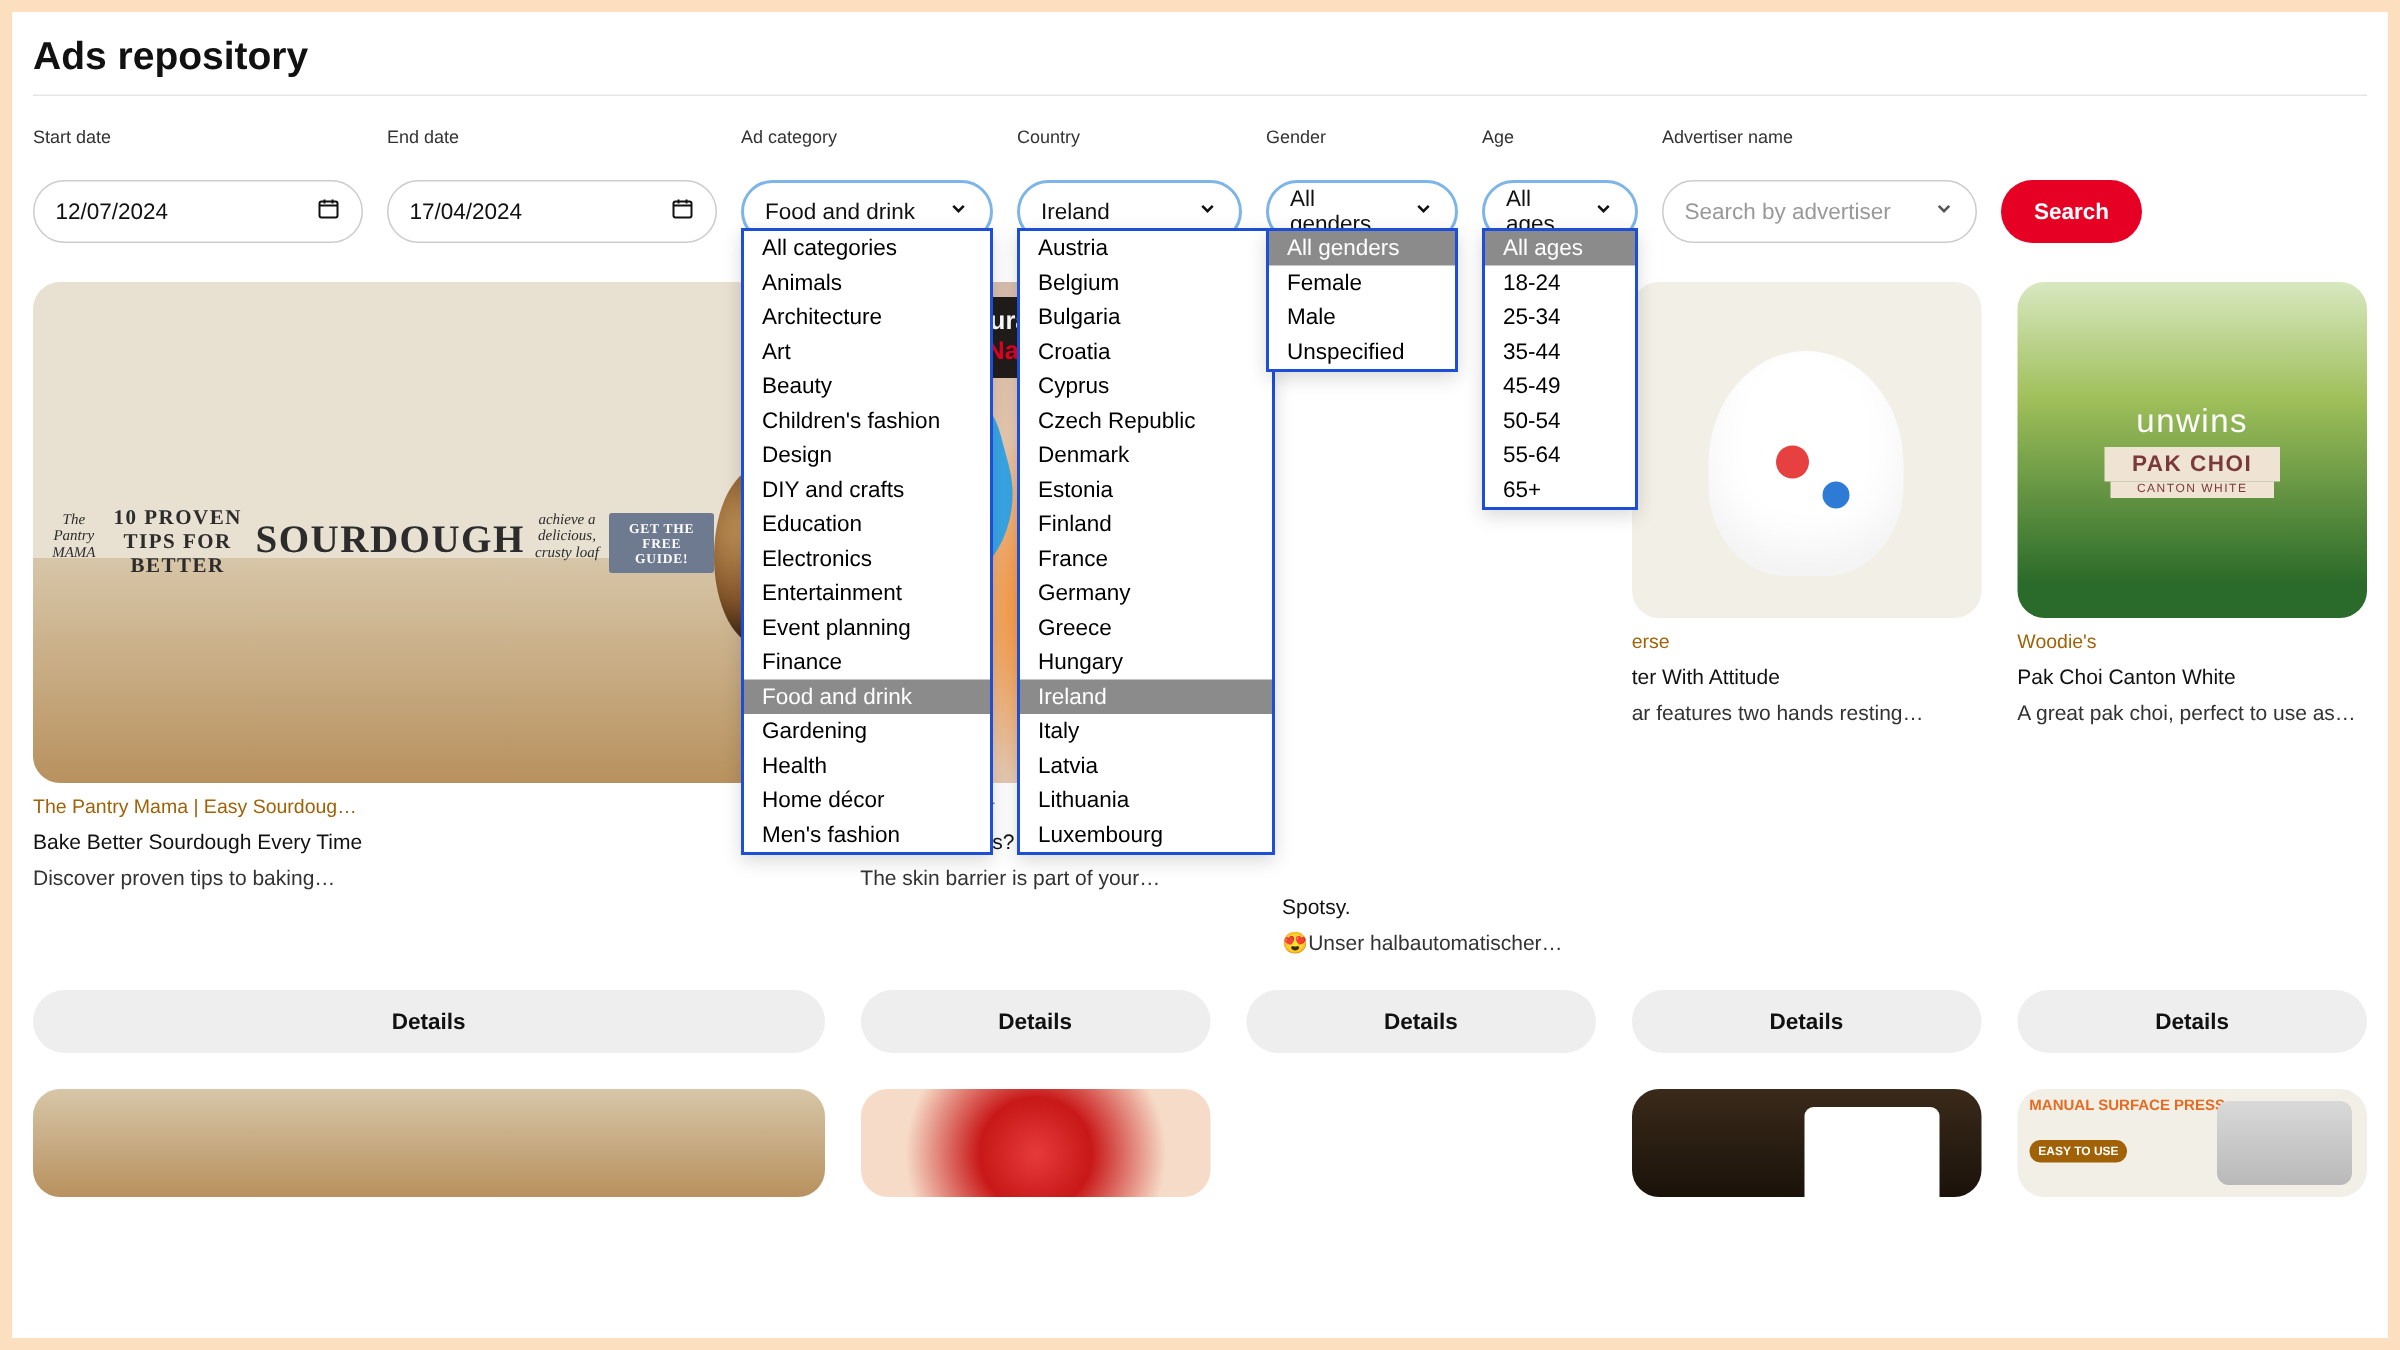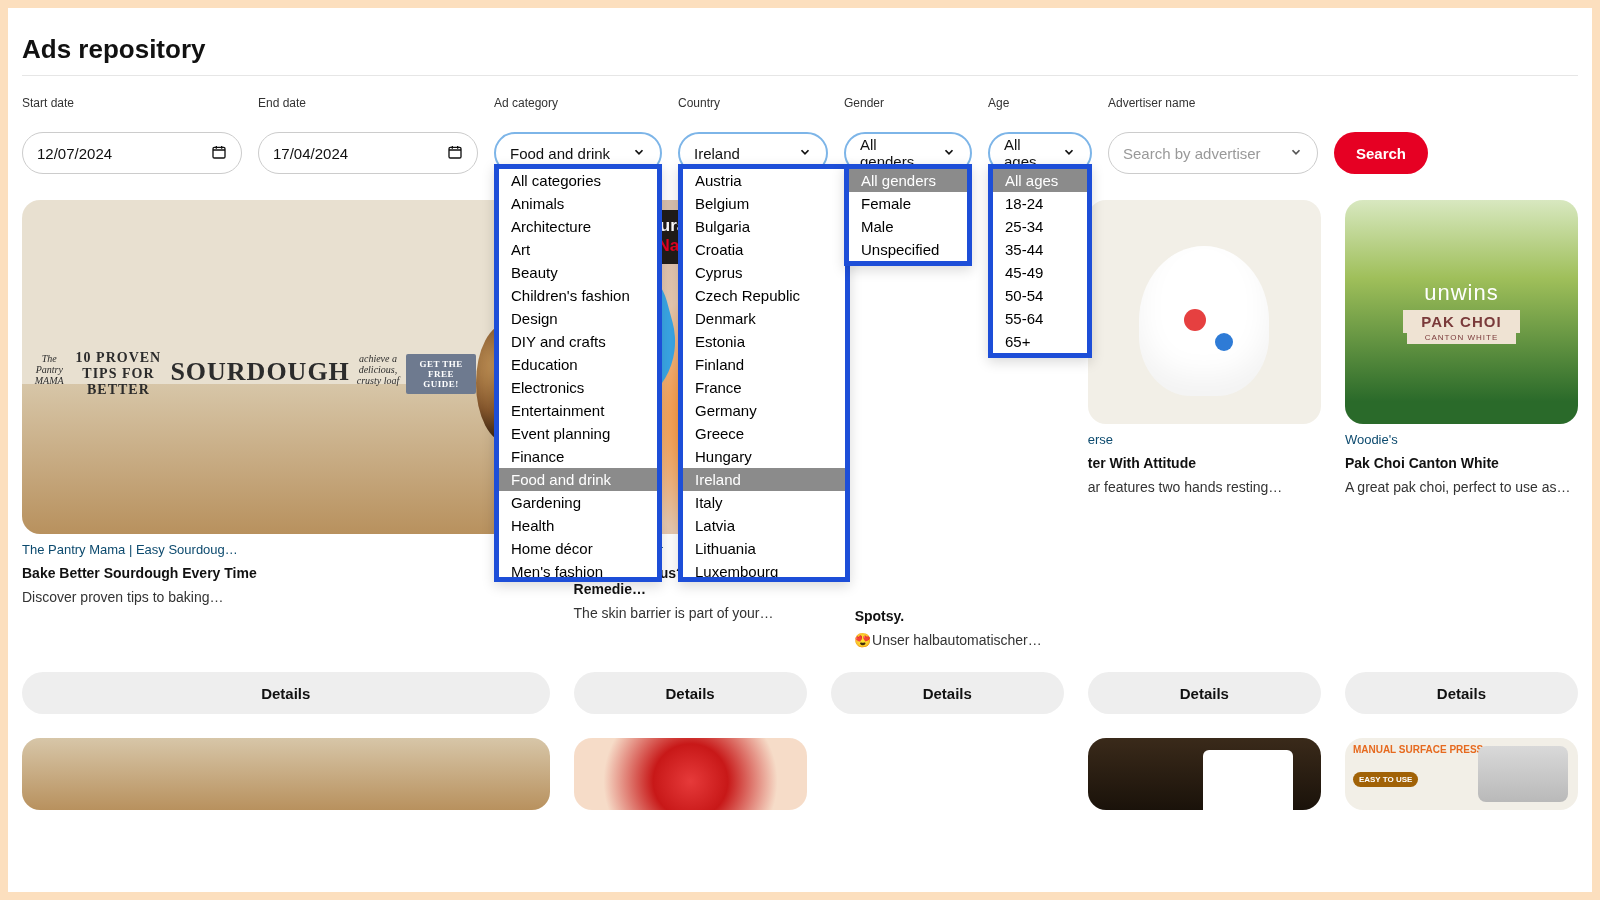--- a/index.html
+++ b/index.html
@@ -5,21 +5,21 @@
   * { box-sizing: border-box; margin: 0; padding: 0; }
   body {
     font-family: -apple-system, BlinkMacSystemFont, "Segoe UI", Helvetica, Arial, sans-serif;
     background: #fcdfbe;
     padding: 8px;
   }
   .app {
     background: #fff;
     width: 100%;
     min-height: 884px;
-    padding: 20px 14px 0 14px;
+    padding: 8px 14px 0 14px;
   }
   .title {
     font-size: 26px;
     font-weight: 600;
     color: #111;
     padding: 6px 0 10px 0;
     border-bottom: 1px solid #e6e6e6;
   }
   .filters {
     display: flex;
@@ -62,21 +62,21 @@
     border-radius: 22px;
     padding: 0 22px;
     cursor: pointer;
     align-self: flex-end;
   }
   .dropdown {
     position: absolute;
     top: 68px;
     left: 0;
     background: #fff;
-    border: 5px solid #1d4ed8;
+    border: 2px solid #1d4ed8;
     box-shadow: 0 4px 12px rgba(0,0,0,.15);
     z-index: 10;
     overflow-y: auto;
     font-size: 15px;
   }
   .dropdown .opt {
     padding: 3px 12px;
     white-space: nowrap;
     cursor: pointer;
   }
@@ -95,22 +95,22 @@
     padding-top: 16px;
   }
   .card { display: flex; flex-direction: column; gap: 8px; }
   .thumb {
     width: 100%;
     border-radius: 18px;
     background: #d0d0d0;
     overflow: hidden;
     position: relative;
   }
-  .card .adv { font-size: 13px; color: #0c4a6e; }
-  .card .ttl { font-size: 14px; font-weight: 700; color: #111; }
+  .card .adv { font-size: 13px; color: #a16207; }
+  .card .ttl { font-size: 14px; font-weight: 400; color: #111; }
   .card .desc { font-size: 14px; color: #333; }
   .details-btn {
     width: 100%;
     height: 42px;
     border: none;
     border-radius: 22px;
     background: #eeeeee;
     font-size: 15px;
     font-weight: 600;
     color: #111;

